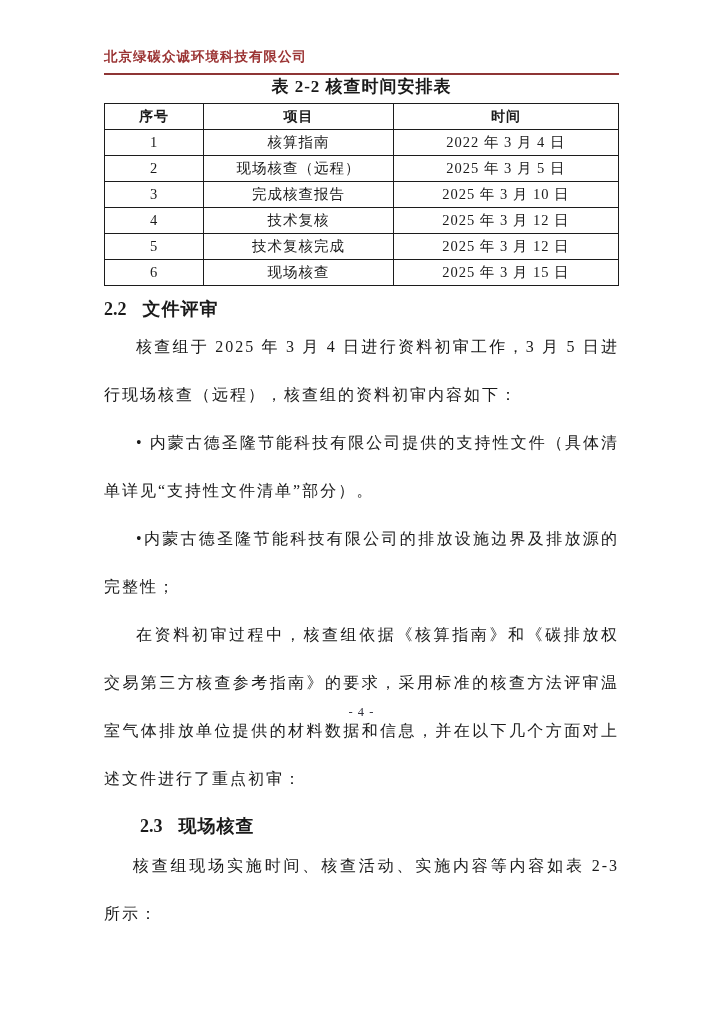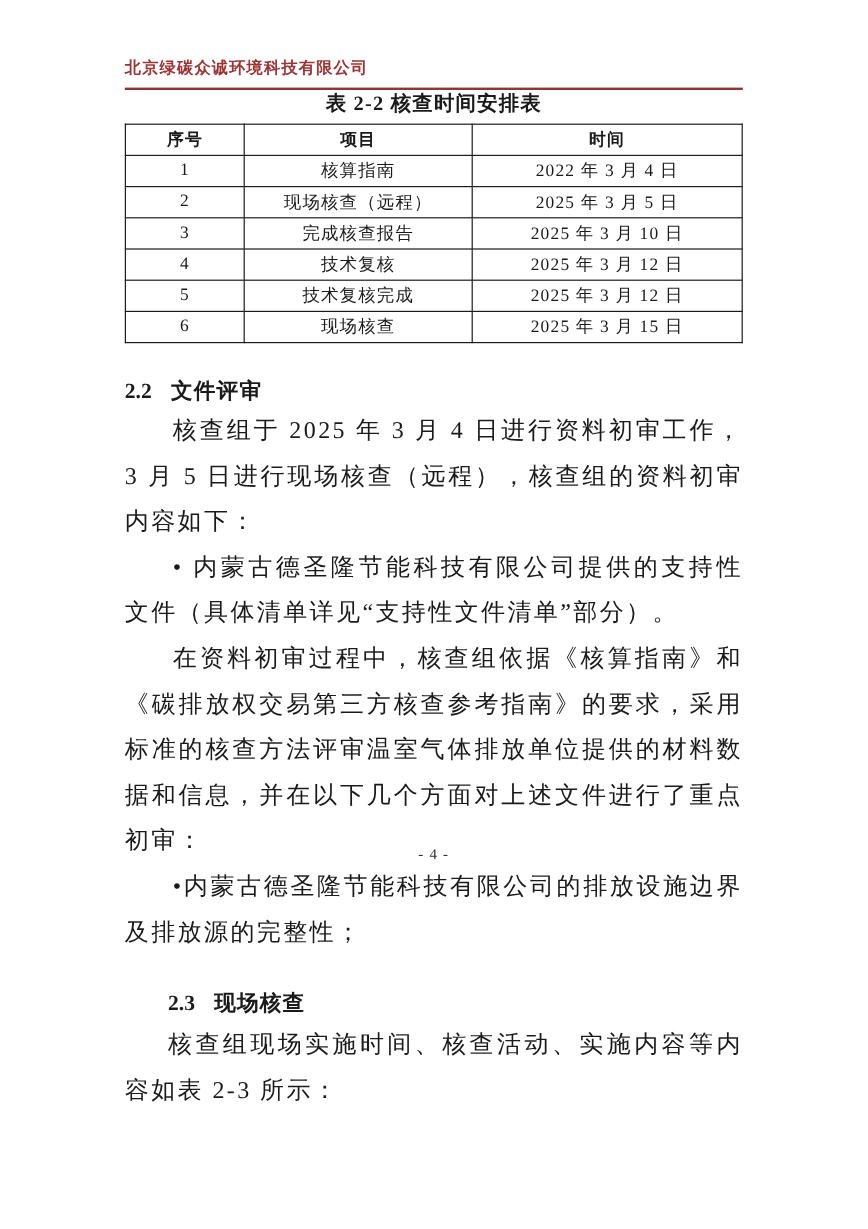--- a/index.html
+++ b/index.html
@@ -54,28 +54,28 @@
   }
   table.schedule th { font-weight: bold; font-size: 14px; }
   .col-no { width: 19.3%; }
   .col-item { width: 36.9%; }
   .col-time { width: 43.8%; }
   
   .sec-heading {
     font-weight: bold;
     font-size: 18px;
     letter-spacing: 1px;
-    margin-top: 28px;
+    margin-top: 11px;
     margin-bottom: 2px;
   }
   .sec-heading .sec-num { margin-right: 16px; letter-spacing: 0; }
   .sec-heading.indented { padding-left: 36px; margin-bottom: 4px; }
   .para {
-    font-size: 20px;
-    line-height: 38px;
+    font-size: 16px;
+    line-height: 48px;
     letter-spacing: 2px;
     text-align: justify;
     text-indent: 2em;
   }
   .para.small-indent { text-indent: 1.8em; font-family: Liberation Serif, serif; }
   
   .page-footer {
     position: absolute;
     left: 0; right: 0;
     bottom: 56px;
@@ -142,22 +142,22 @@
       </tr>
     </tbody>
   </table>
 
   <div class="sec-heading">
     <span class="sec-num">2.2</span><span>文件评审</span>
   </div>
 
   <p class="para">核查组于 2025 年 3 月 4 日进行资料初审工作，3 月 5 日进行现场核查（远程），核查组的资料初审内容如下：</p>
   <p class="para">•  内蒙古德圣隆节能科技有限公司提供的支持性文件（具体清单详见“支持性文件清单”部分）。</p>
+  <p class="para">•内蒙古德圣隆节能科技有限公司的排放设施边界及排放源的完整性；</p>
   <p class="para">在资料初审过程中，核查组依据《核算指南》和《碳排放权交易第三方核查参考指南》的要求，采用标准的核查方法评审温室气体排放单位提供的材料数据和信息，并在以下几个方面对上述文件进行了重点初审：</p>
-  <p class="para">•内蒙古德圣隆节能科技有限公司的排放设施边界及排放源的完整性；</p>
 
   <div class="sec-heading indented">
     <span class="sec-num">2.3</span><span>现场核查</span>
   </div>
 
   <p class="para small-indent">核查组现场实施时间、核查活动、实施内容等内容如表 2-3 所示：</p>
 
   <div class="page-footer">- 4 -</div>
 
 </div>

